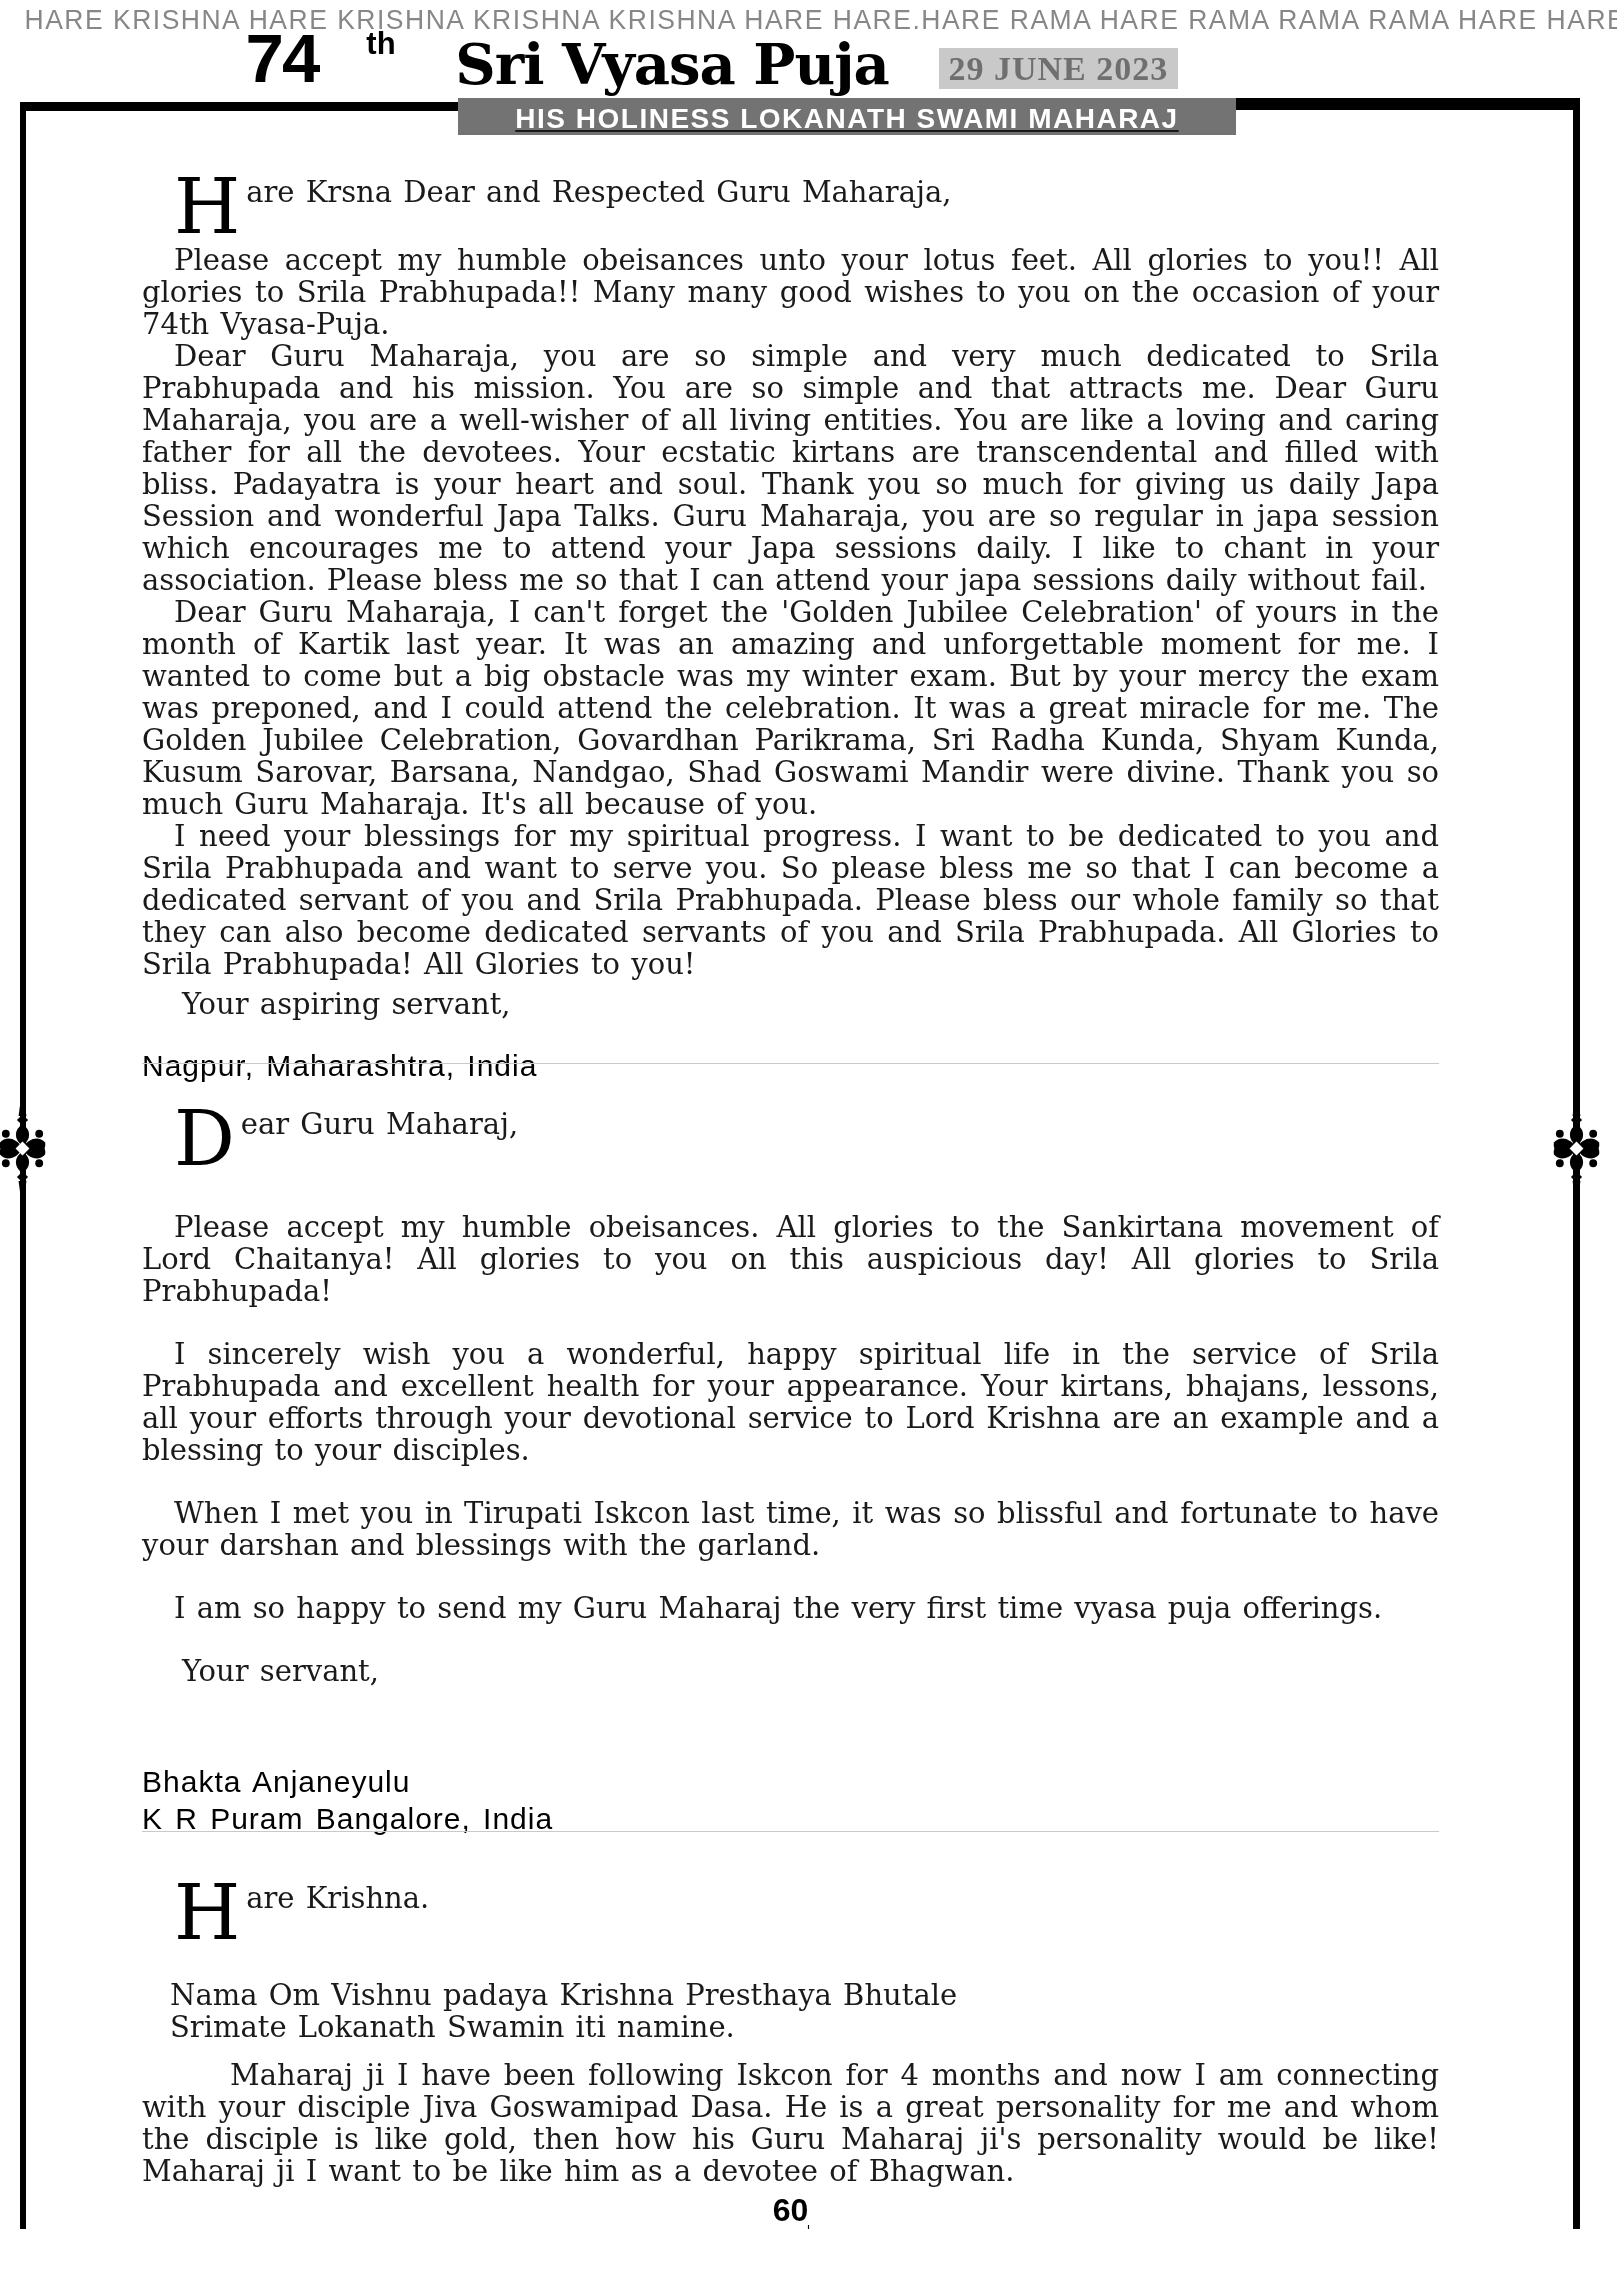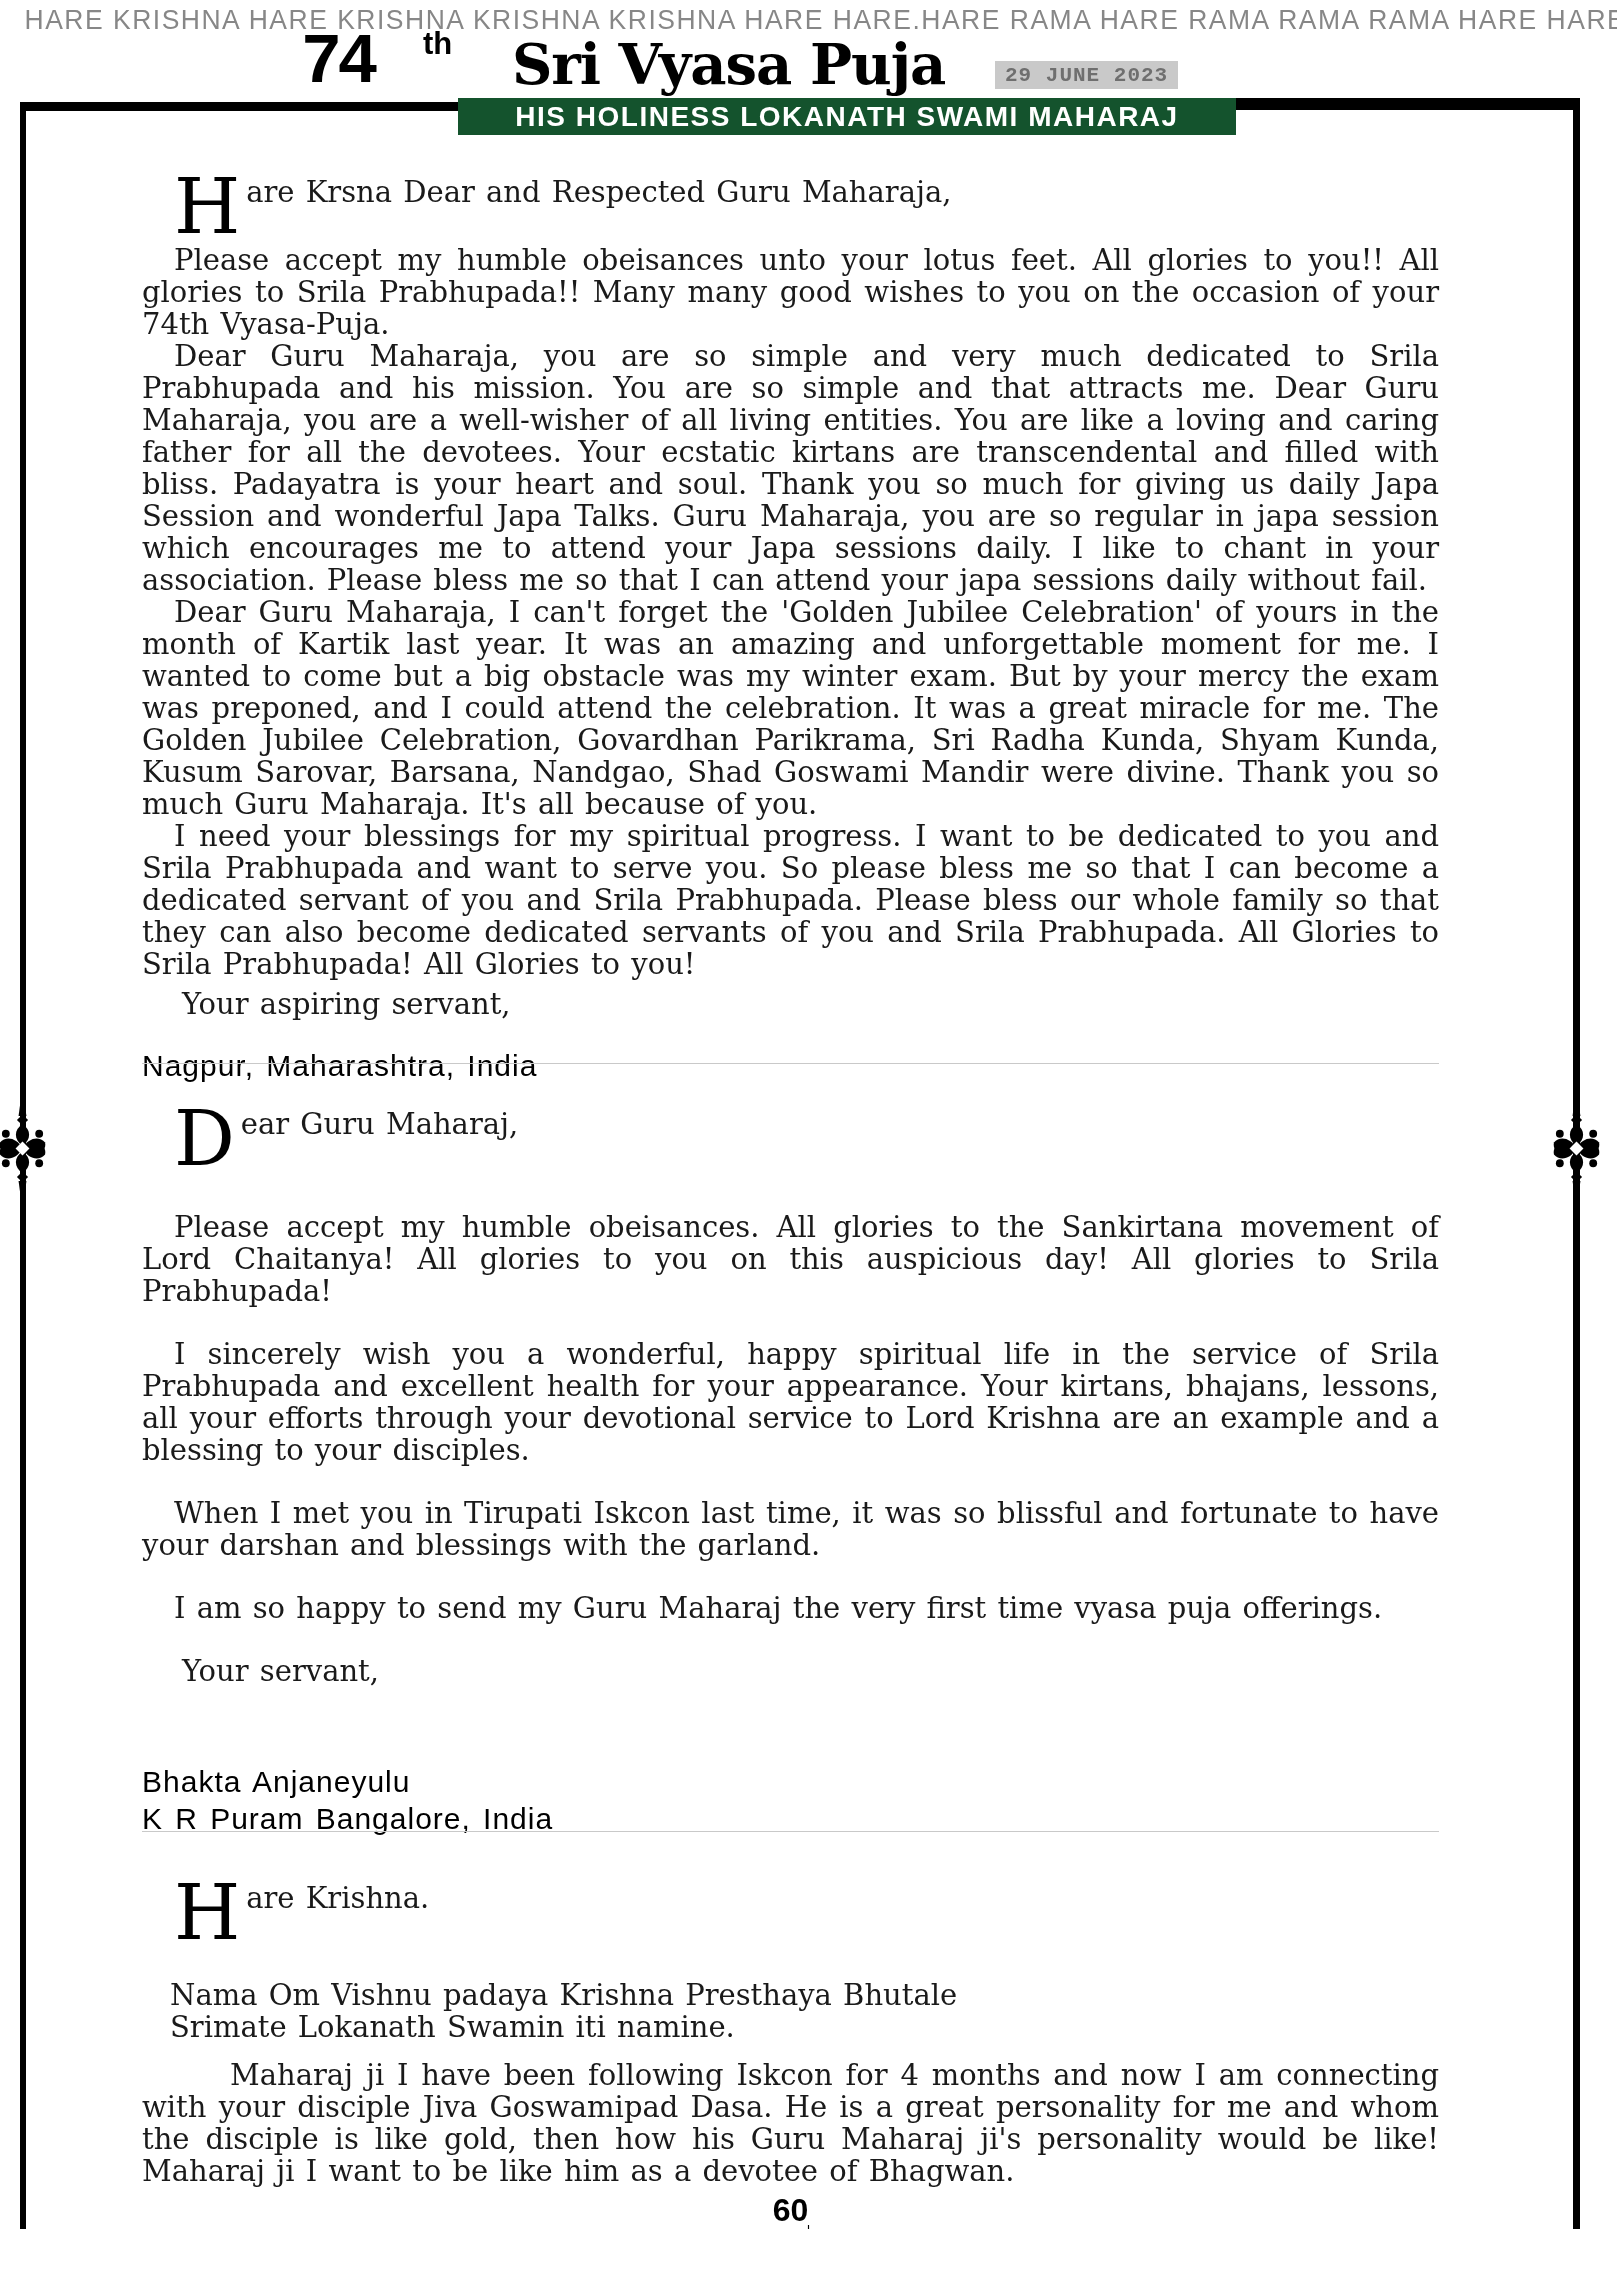--- a/index.html
+++ b/index.html
@@ -33,29 +33,29 @@
     font-size:31px; line-height:1; color:#000;
     align-self:flex-start; margin:2px 3.9px 0 2px;
   }
   .title-name {
     font-family:"DejaVu Serif", serif; font-weight:bold;
     font-size:56px; line-height:0.95; color:#000;
     margin-left:9.8px; letter-spacing:-1px;
   }
   .date-badge {
     background:#c9c9c9; color:#6f6f6f;
-    font-family:Liberation Mono, monospace; font-weight:bold;
-    font-size:21px; line-height:1; letter-spacing:1px;
+    font-family:Liberation Serif, serif; font-weight:bold;
+    font-size:34px; line-height:1; letter-spacing:1px;
     padding:3.9px 9.8px 2.9px 9.8px; margin-left:3.9px; margin-bottom:2px;
   }
 
   
   .banner-bar {
     position:absolute; top:98px; left:458px; width:778px; height:37px;
-    background:#14532d; display:flex; align-items:center; justify-content:center;
+    background:#737373; display:flex; align-items:flex-end; justify-content:center;text-decoration:underline;
   }
   .banner-text {
     font-family:"Liberation Sans", sans-serif; font-weight:bold;
     font-size:28px; letter-spacing:1.5px; color:#fff; white-space:nowrap;
   }
   .top-rule-left  { position:absolute; top:102px; left:19.6px;  width:438px; height:8.8px; background:#000; }
   .top-rule-right { position:absolute; top:98px; left:1236px; width:344px; height:11.8px; background:#000; }
   .border-left  { position:absolute; top:102px; left:19.6px;   width:6.9px; height:2163px; background:#000; }
   .border-right { position:absolute; top:98px; left:1573px; width:6.9px; height:2167px; background:#000; }
 

